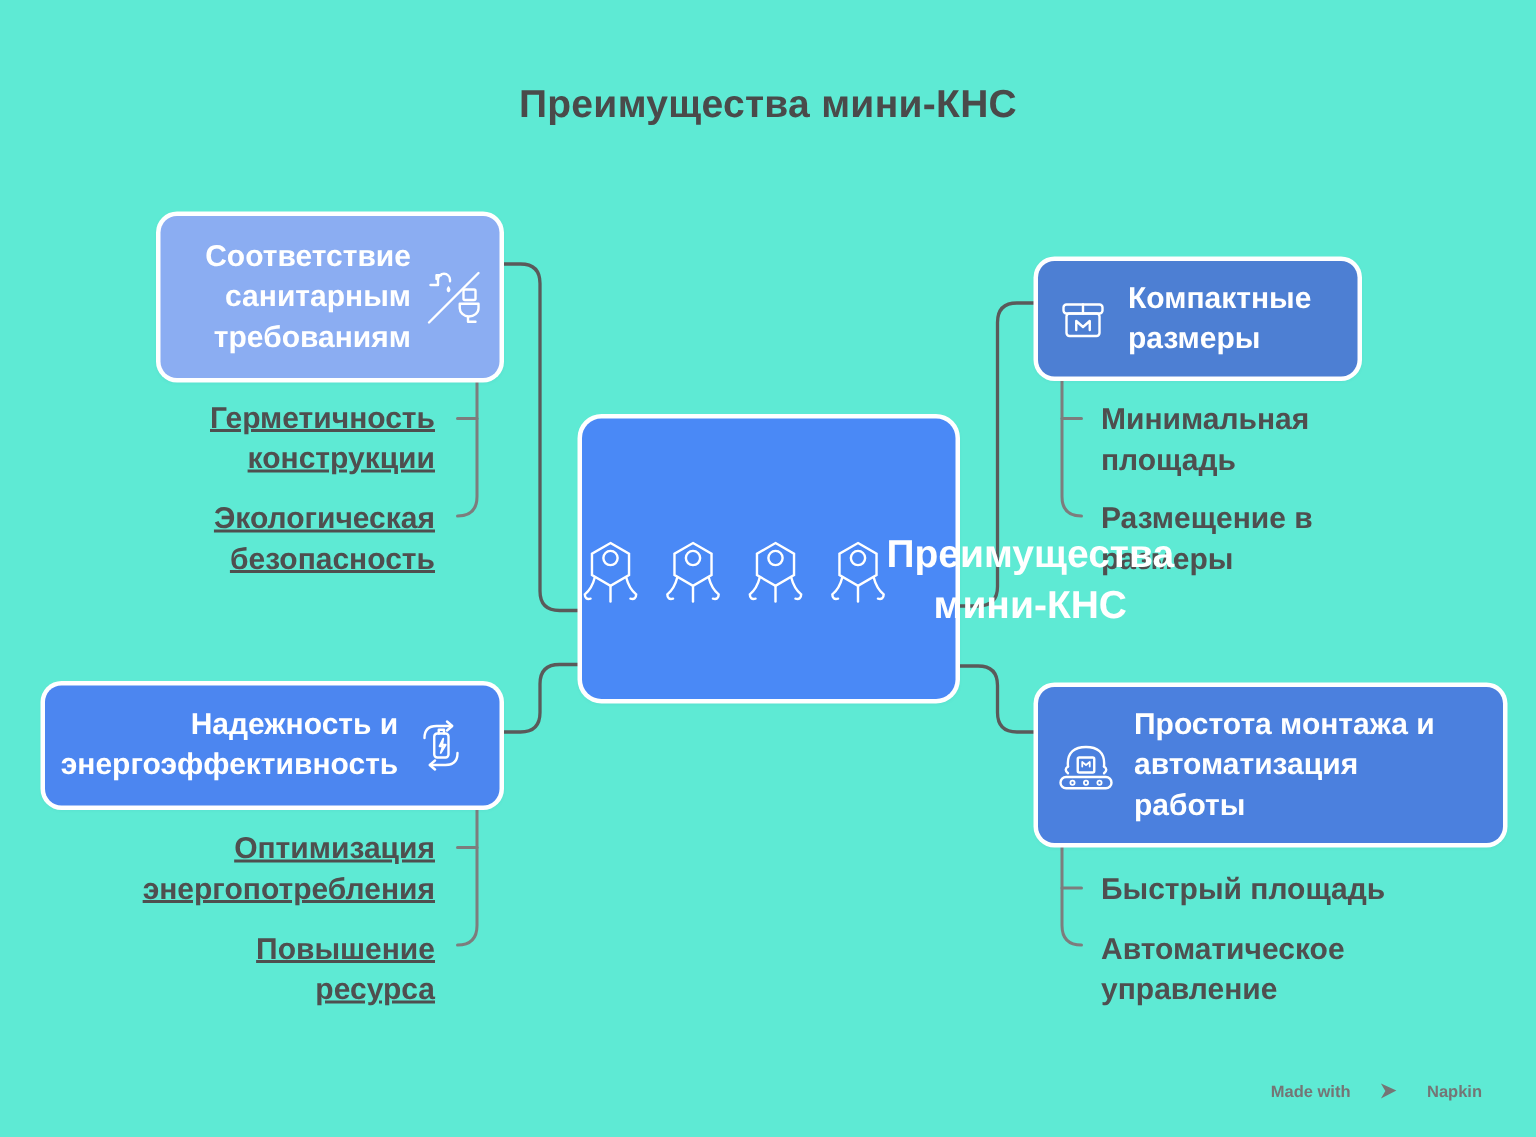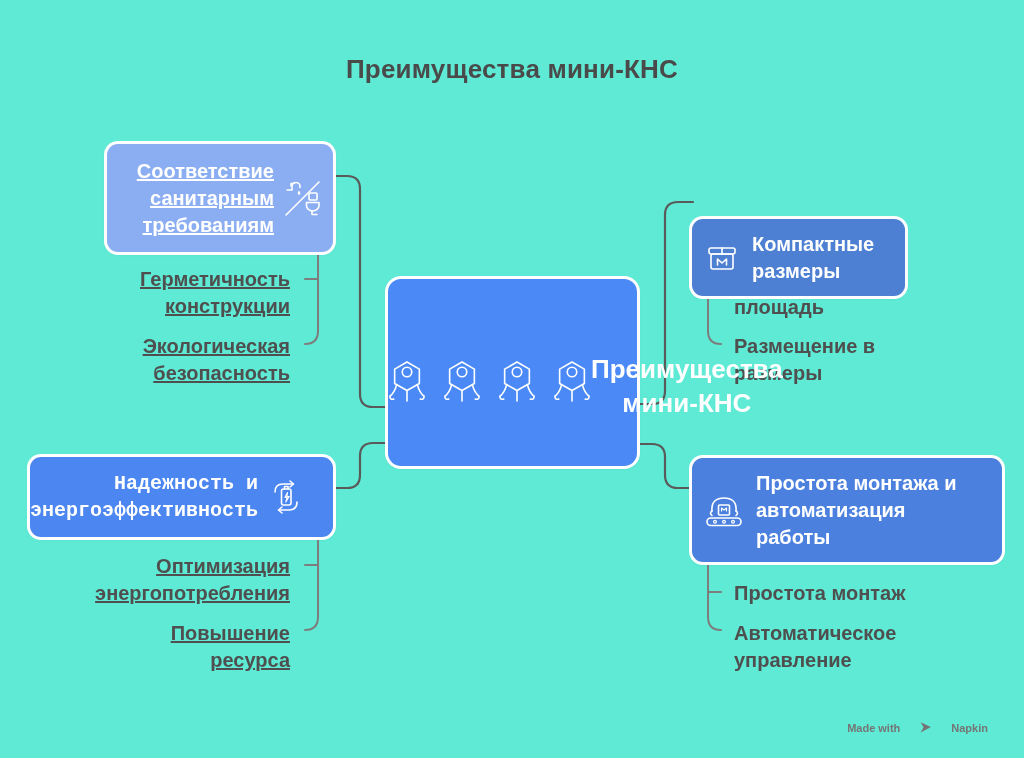--- a/index.html
+++ b/index.html
@@ -12,23 +12,23 @@
     font-size:26px;font-weight:700;color:#4a4a4a;letter-spacing:.2px;margin:0;
   }
   svg.wires{position:absolute;left:0;top:0;z-index:0;}
   .node{
     position:absolute;z-index:2;border-radius:11px;color:#fff;
     box-shadow:0 0 0 3px #ffffff,0 1px 4px rgba(40,60,120,.18);
     display:flex;align-items:center;box-sizing:border-box;
   }
   .node-label{font-weight:700;font-size:20px;line-height:27px;white-space:pre-line;}
   .node-tl{left:107px;top:144px;width:226px;height:108px;background:#8badf2;justify-content:flex-end;padding-right:10px;gap:9px;}
-  .node-tl .node-label{text-align:right;text-decoration:underline;}
-  .node-tr{left:692px;top:174px;width:213px;height:77px;background:#4d7fd3;padding-left:13px;gap:13px;margin-top:45px;}
-  .node-bl{left:30px;top:457px;width:303px;height:80px;background:#4c86f0;justify-content:flex-start;padding-right:11px;gap:10px;font-family:Liberation Mono, monospace;}
+  .node-tl .node-label{text-align:right;}
+  .node-tr{left:692px;top:174px;width:213px;height:77px;background:#4d7fd3;padding-left:13px;gap:13px;}
+  .node-bl{left:30px;top:457px;width:303px;height:80px;background:#4c86f0;justify-content:center;padding-right:11px;gap:10px;}
   .node-bl .node-label{text-align:right;}
   .node-br{left:692px;top:458px;width:310px;height:104px;background:#4b80de;padding-left:12px;gap:12px;}
   .node-center{
     left:388px;top:279px;width:249px;height:187px;background:#4a89f6;border-radius:13px;
     flex-direction:row;justify-content:flex-start;padding-top:18px;
   }
   .node-center .node-label{font-size:26px;line-height:34px;text-align:center;margin-top:9px;}
   .hex-grid{display:grid;grid-template-columns:38px 38px;column-gap:17px;row-gap:5px;}
   .icon{display:flex;align-items:center;justify-content:center;flex:0 0 auto;}
   .sub-label{
@@ -174,21 +174,21 @@
         <rect x="3" y="28" width="34" height="7.5" rx="3.75"></rect>
         <circle cx="11" cy="31.8" r="1.4" stroke-width="1.2"></circle>
           <circle cx="20" cy="31.8" r="1.4" stroke-width="1.2"></circle>
           <circle cx="29" cy="31.8" r="1.4" stroke-width="1.2"></circle>
       </svg>
     </span>
     <div class="node-label">Простота монтажа и
 автоматизация
 работы</div>
   </div>
-  <div class="sub-label sub-left" style="top:580px">Простота монтаж</div>
+  <div class="sub-label sub-left" style="top:580px">Быстрый площадь</div>
   <div class="sub-label sub-left" style="top:620px">Автоматическое
 управление</div>
 
   <div class="watermark">
     <span class="made">Made with</span>
     <svg width="13" height="13" viewBox="0 0 12 12">
       <path d="M1.5 10.5 L11 5.6 L1.5 1.2 L4.2 5.8 Z" fill="#757575"></path>
     </svg>
     <span class="brand">Napkin</span>
   </div>

